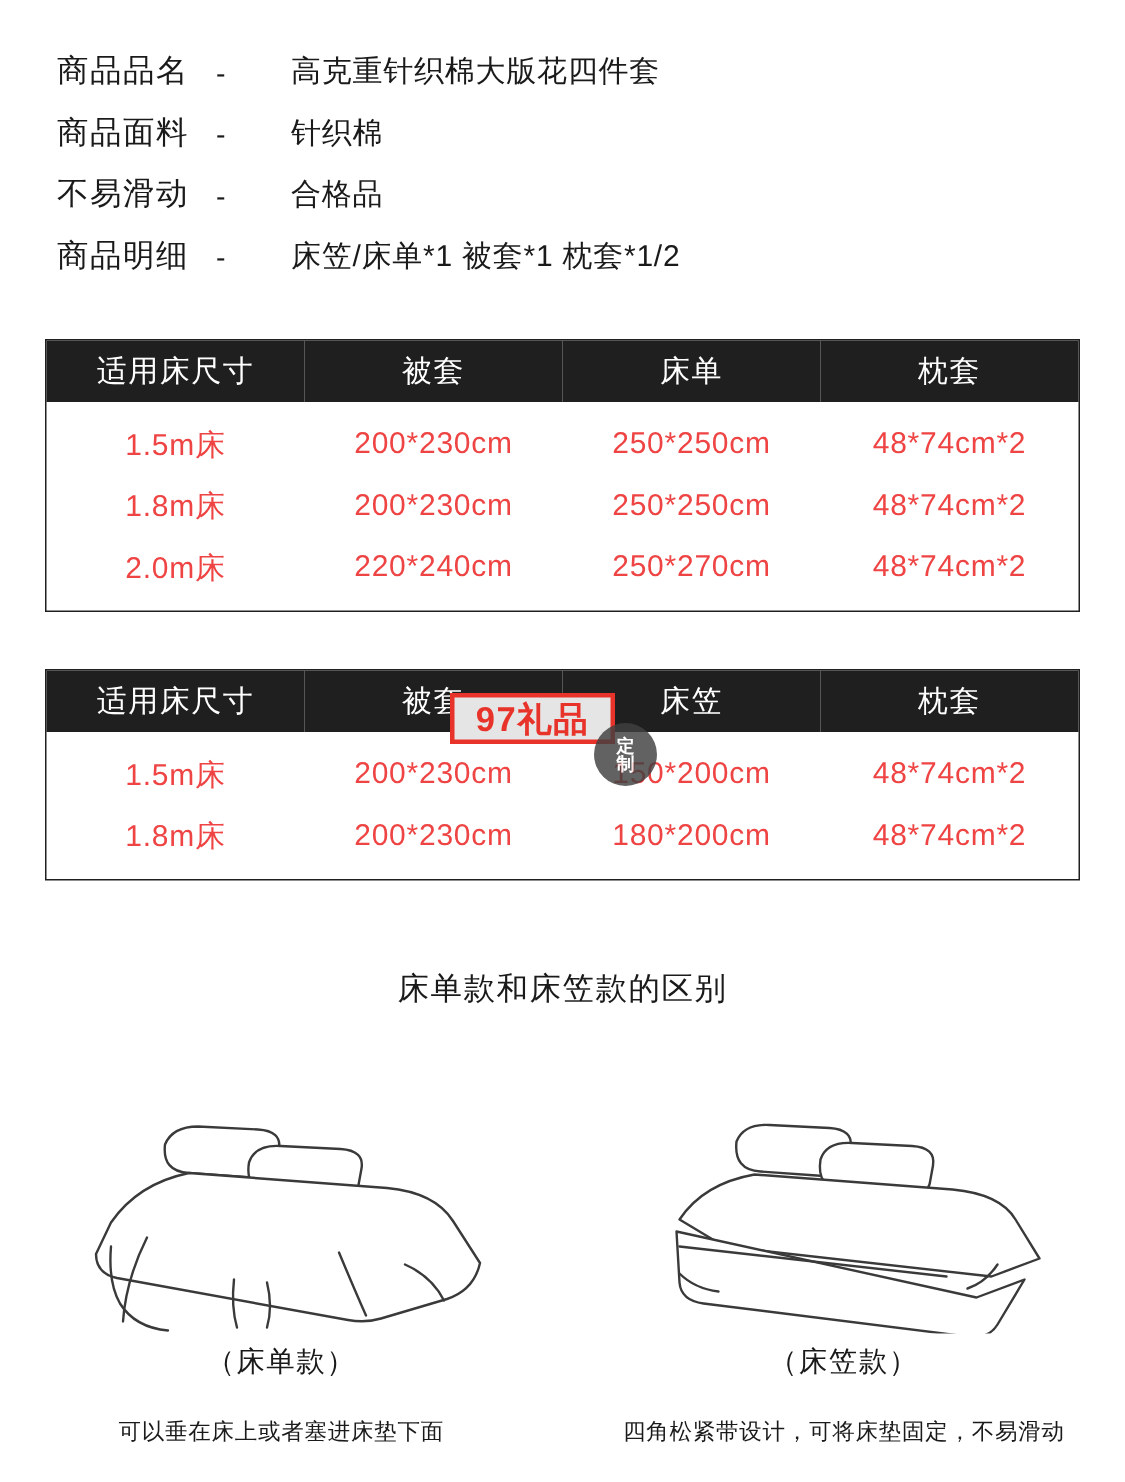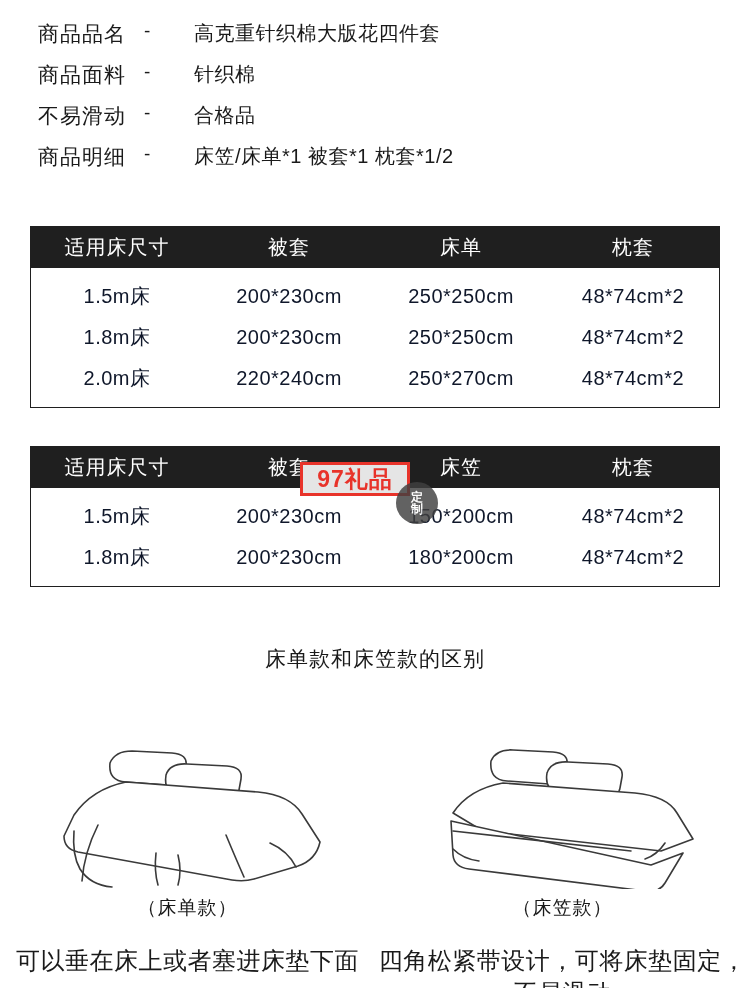--- a/index.html
+++ b/index.html
@@ -15,21 +15,21 @@
     position: relative;
     overflow: hidden;
   }
 
   
   .spec-list {
     padding: 20px 0 0 38px;
   }
   .spec-row {
     display: flex;
-    align-items: flex-start;
+    align-items: flex-end;
     height: 41px;
   }
   .spec-label {
     width: 100px;
     font-size: 21px;
     letter-spacing: 1px;
     color: #1a1a1a;
   }
   .spec-dash {
     width: 56px;
@@ -63,21 +63,21 @@
     background: #1f1f1f;
     color: #ffffff;
     font-size: 20px;
     font-weight: normal;
     letter-spacing: 1px;
     height: 39px;
     vertical-align: middle;
   }
   tbody td {
     font-size: 20px;
-    color: #0f172a;
+    color: #ef4444;
     height: 39px;
     text-align: center;
     vertical-align: middle;
     letter-spacing: 0.5px;
   }
   tbody tr:first-child td { padding-top: 9px; }
   tbody tr:last-child td { padding-bottom: 9px; }
 
   
   .watermark {
@@ -153,21 +153,21 @@
     align-items: center;
     justify-content: center;
   }
   .compare-caption {
     font-size: 19px;
     color: #1a1a1a;
     margin-top: 4px;
     letter-spacing: 1px;
   }
   .compare-desc {
-    font-size: 24px;
+    font-size: 15px;
     color: #1a1a1a;
     margin-top: 24px;
     letter-spacing: 0.5px;
   }
 </style>
 </head>
 <body>
 
 <div class="spec-list">
   <div class="spec-row">

